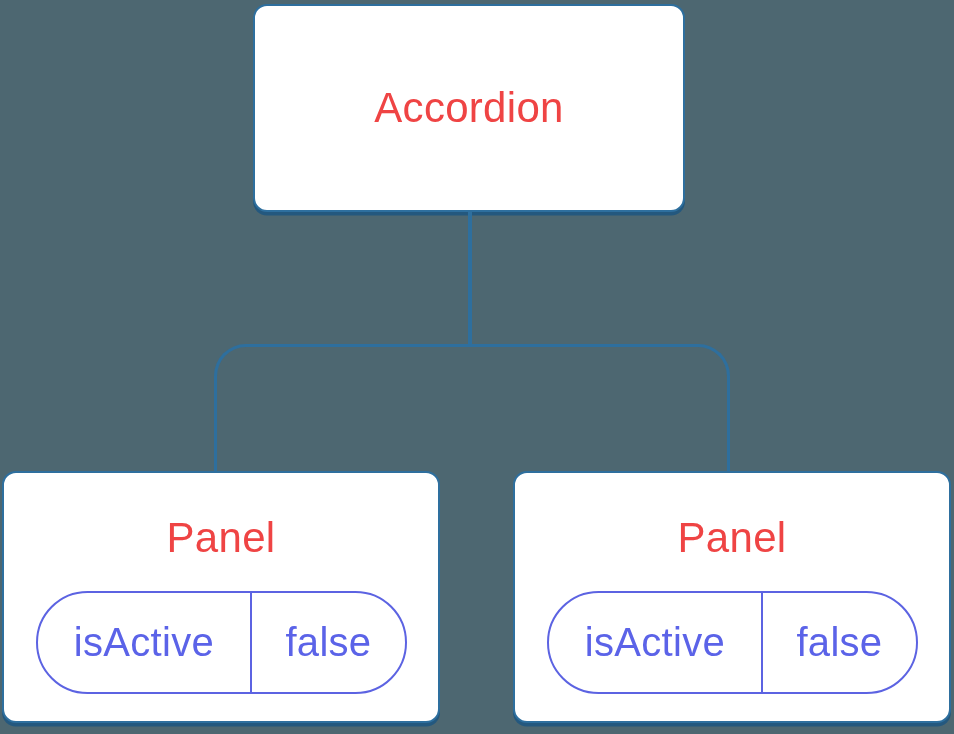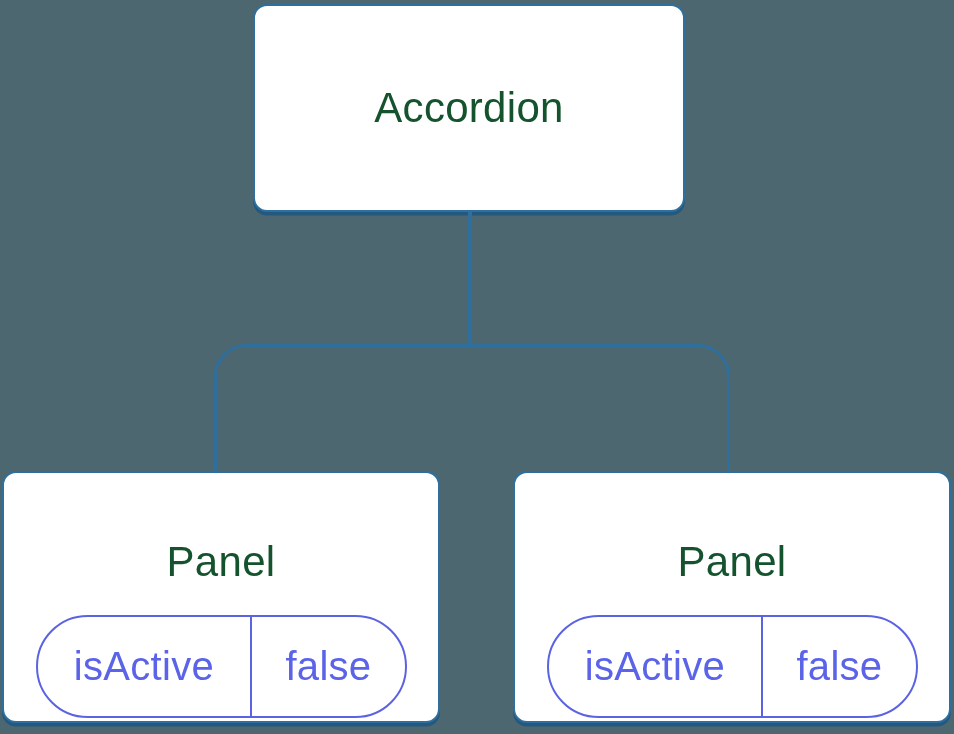--- a/index.html
+++ b/index.html
@@ -32,31 +32,31 @@
     align-items: center;
     justify-content: center;
   }
   .node-panel {
     top: 471px;
     width: 438px;
     height: 252px;
     display: flex;
     flex-direction: column;
     align-items: center;
-    padding-top: 64px;
+    padding-top: 40px;
   }
   .node-panel.left  { left: 2px; }
   .node-panel.right { left: 513px; }
 
   .node-title {
     font-size: 42px;
     line-height: 1.2;
     font-weight: 500;
     letter-spacing: 0.3px;
-    color: #14532d;
+    color: #ef4444;
     white-space: nowrap;
   }
 
   
   .connector {
     position: absolute;
     box-sizing: border-box;
   }
   .stem {
     left: 468px;

